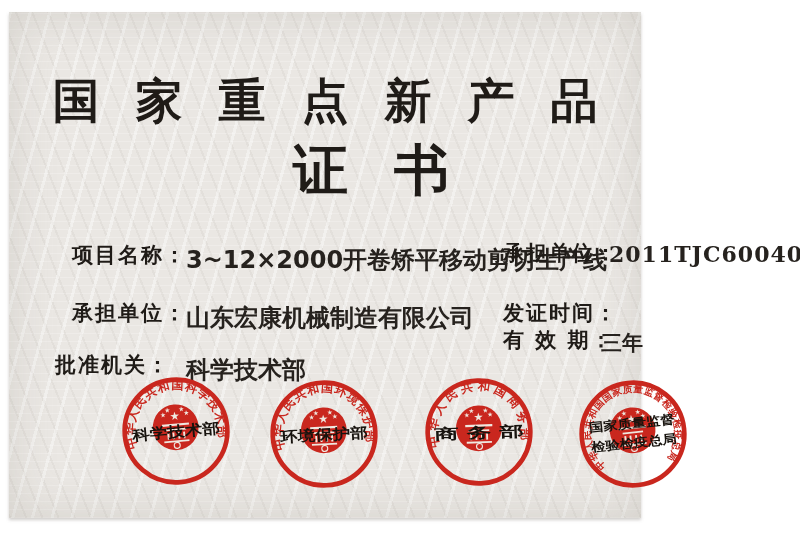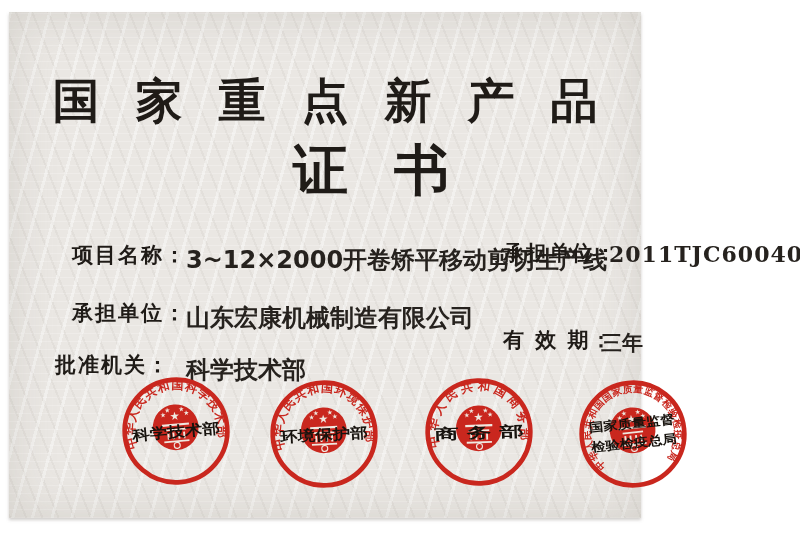--- a/index.html
+++ b/index.html
@@ -59,20 +59,21 @@
 
   <div class="abs lbl" style="left:63px;top:287px;">承担单位：</div>
   <div class="abs val" style="left:177px;top:290px;font-family:Liberation Mono, monospace;">山东宏康机械制造有限公司</div>
 
   <div class="abs lbl" style="left:46px;top:339px;">批准机关：</div>
   <div class="abs val" style="left:177px;top:342px;">科学技术部</div>
 
   <div class="abs lbl" style="left:494px;top:227px;">承担单位：</div>
   <div class="abs val-serif" style="left:600px;top:229px;">2011TJC60040</div>
 
+  <div class="abs lbl" style="left:494px;top:287px;">发证时间：</div>
 
   <div class="abs lbl" style="left:494px;top:314px;">有 效 期：</div>
   <div class="abs val" style="left:592px;top:317px;font-size:21px;">三年</div>
 
   <div class="seal" style="left:111px;top:363px;transform:rotate(-5deg);">
     <svg viewBox="0 0 120 120">
       <circle class="ring" cx="60" cy="60" r="55"></circle>
       <defs>
           <path id="ringpath1" d="M60,105 A45,45 0 1,1 60,15 A45,45 0 1,1 60,105"></path>
         </defs>

